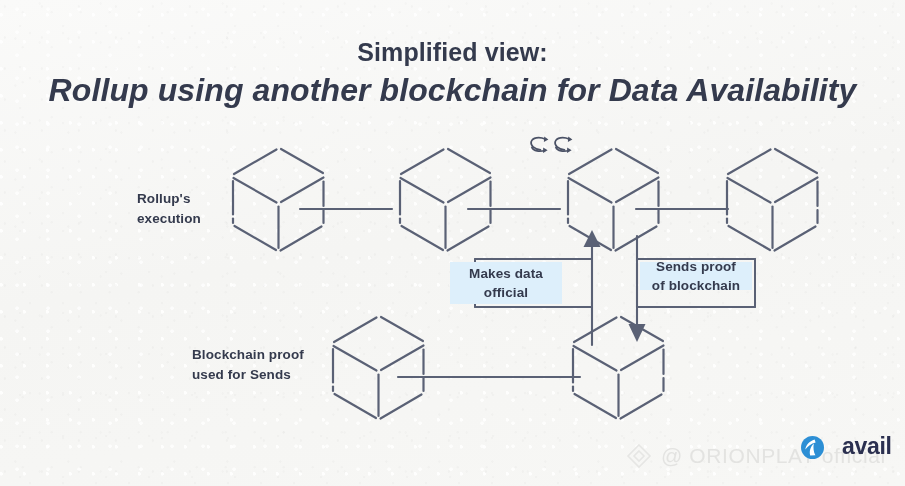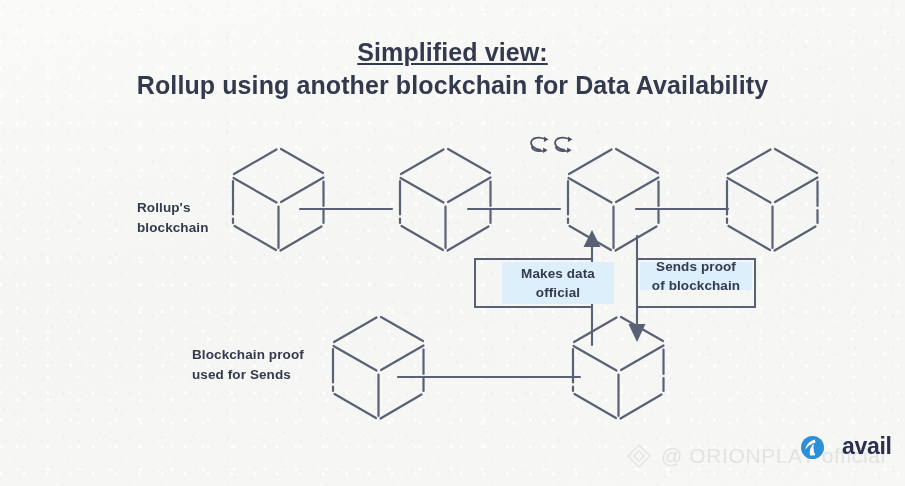--- a/index.html
+++ b/index.html
@@ -38,42 +38,42 @@
     position: absolute;
     left: 0;
     top: 36px;
     width: 905px;
     text-align: center;
     color: #343a4d;
     font-weight: bold;
     line-height: 1.33;
     letter-spacing: 0.1px;
   }
-  .title-line-1 { font-size: 25px; text-decoration: underline; }
-  .title-line-2 { font-size: 25px; }
+  .title-line-1 { font-size: 25px; }
+  .title-line-2 { font-size: 32px; font-style: italic; }
 
   
   #diagram {
     position: absolute;
     left: 0;
     top: 0;
     width: 905px;
     height: 486px;
   }
 
   
   .side-label {
     position: absolute;
     color: #343a4d;
     font-size: 13.5px;
     font-weight: bold;
     line-height: 1.45;
     letter-spacing: 0.1px;
   }
-  #label-rollup   { left: 137px; top: 189px; width: 120px; margin-top: 9px; }
+  #label-rollup   { left: 137px; top: 189px; width: 120px; }
   #label-da       { left: 192px; top: 345px; width: 150px; }
 
   #label-executes {
     position: absolute;
     left: 588px;
     top: 130px;
     width: 140px;
     color: #343a4d;
     font-size: 13.5px;
     font-weight: bold;
@@ -87,21 +87,21 @@
     align-items: center;
     justify-content: center;
     text-align: center;
     color: #343a4d;
     font-size: 13.5px;
     font-weight: bold;
     line-height: 1.42;
     background: #ddeffb;
     letter-spacing: 0.1px;
   }
-  #callout-left  { left: 502px; top: 262px; width: 112px; height: 42px; }
+  #callout-left  { left: 450px; top: 262px; width: 112px; height: 42px; }
   #callout-right { left: 640px; top: 262px; width: 112px; height: 28px; }
 
   
   #watermark {
     position: absolute;
     left: 626px;
     top: 443px;
     display: flex;
     align-items: center;
     gap: 9px;
@@ -215,21 +215,21 @@
       <g fill="none" stroke-width="2.0">
         <path d="M 637 259 L 755 259"></path>
         <path d="M 755 259 L 755 307"></path>
         <path d="M 637 307 L 755 307"></path>
       </g>
     </g>
   </svg>
 
   <div class="side-label" id="label-rollup">
     <div>Rollup's</div>
-    <div>blockchain</div>
+    <div>execution</div>
   </div>
 
   <div class="side-label" id="label-da">
     <div>Blockchain proof</div>
     <div>used for Sends</div>
   </div>
 
 
   <div class="callout" id="callout-left">
     <div>

